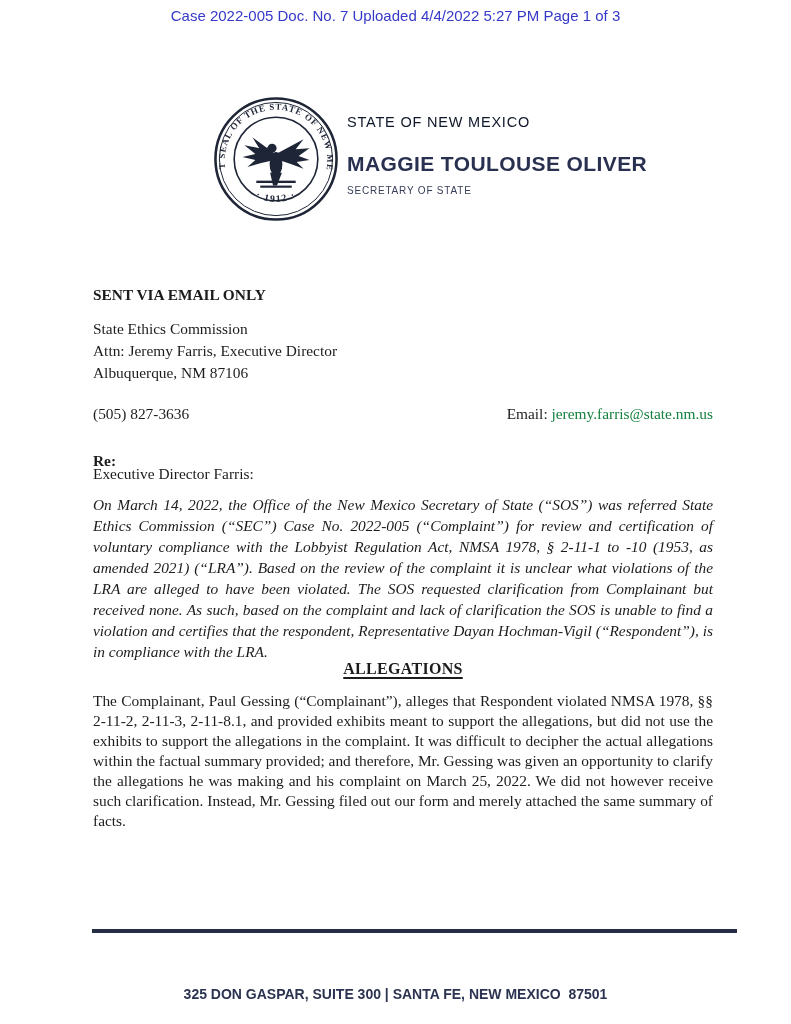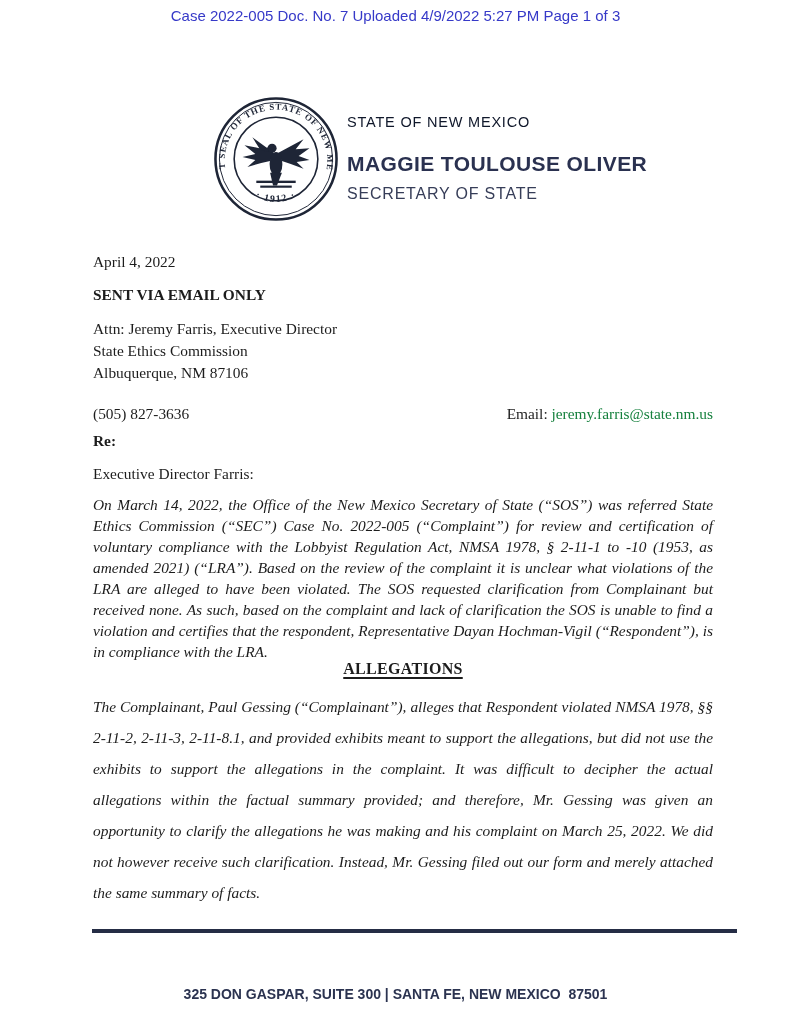--- a/index.html
+++ b/index.html
@@ -27,37 +27,37 @@
   .letterhead { position: absolute; top: 96px; left: 213px; display: flex; }
   .seal { width: 126px; height: 126px; flex: 0 0 auto; }
   .lh-text {
     margin-left: 8px;
     padding-top: 18px;
     font-family: "Liberation Sans", sans-serif;
     color: #2a3150;
   }
   .lh-state   { font-size: 14.5px; letter-spacing: 0.8px; color: #0f172a; }
   .lh-name    { font-size: 21px; font-weight: bold; letter-spacing: 0.4px; margin-top: 22px; }
-  .lh-title   { font-size: 16px; letter-spacing: 0.8px; color: #363d58; margin-top: 9px; }
+  .lh-title   { font-size: 10px; letter-spacing: 0.8px; color: #363d58; margin-top: 9px; }
 
   
   .content { position: absolute; left: 93px; width: 620px; font-size: 15.4px; }
   .date        { top: 253px; }
   .sent-via    { top: 286px; font-weight: bold; }
   .addr-block  { top: 318px; line-height: 21.8px; }
   .phone-email { top: 405px; display: flex; justify-content: space-between; align-items: center; }
   .re-row      { top: 432px; font-weight: bold; display: flex; }
-  .re-label    { width: 47px; flex: 0 0 auto; }
+  .re-label    { width: 47px; flex: 0 0 auto; margin-top: 20px; }
   .salutation  { top: 465px; }
   .para1       { top: 494px; text-align: justify; line-height: 21px; font-style: italic; }
   .heading     { top: 660px; text-align: center; font-weight: bold; font-size: 16px;
                  letter-spacing: 0.3px;
                  text-decoration: underline; text-decoration-thickness: 1.5px;
                  text-underline-offset: 3px; }
-  .para2       { top: 691px; text-align: justify; line-height: 31px; font-style: italic; }
+  .para2       { top: 691px; text-align: justify; line-height: 20px; }
 
   .email-link { color: #15803d; cursor: pointer; }
 
   
   .footer-rule {
     position: absolute;
     top: 929px; left: 92px; width: 645px; height: 4px;
     background: #252d45;
   }
   .footer-text {
@@ -70,21 +70,21 @@
     line-height: 22px;
     color: #2b3350;
     white-space: pre-wrap;
   }
 </style>
 </head>
 <body>
 
 <div class="page">
 
-  <div class="doc-stamp">Case 2022-005 Doc. No. 7 Uploaded 4/9/2022 5:27 PM Page 1 of 3</div>
+  <div class="doc-stamp">Case 2022-005 Doc. No. 7 Uploaded 4/4/2022 5:27 PM Page 1 of 3</div>
 
   <div class="letterhead">
     <svg class="seal" viewBox="0 0 128 128" xmlns="http://www.w3.org/2000/svg">
       <defs>
         <path id="sealTopArc" d="M 13 76 A 52 52 0 1 1 115 76" fill="none"></path>
         <path id="sealBottomArc" d="M 24 82 A 44 44 0 0 0 104 82" fill="none"></path>
       </defs>
       <circle cx="64" cy="64" r="61.5" fill="none" stroke="#1e2536" stroke-width="2.6"></circle>
       <circle cx="64" cy="64" r="57.5" fill="none" stroke="#1e2536" stroke-width="1"></circle>
       <circle cx="64" cy="64" r="42.5" fill="none" stroke="#1e2536" stroke-width="1.6"></circle>
@@ -105,27 +105,26 @@
         <path d="M48,91 h32 v2.2 h-32 Z"></path>
       </g>
     </svg>
     <div class="lh-text">
       <div class="lh-state">STATE OF NEW MEXICO</div>
       <div class="lh-name">MAGGIE TOULOUSE OLIVER</div>
       <div class="lh-title">SECRETARY OF STATE</div>
     </div>
   </div>
 
-  <div class="content date">April 4, 2022</div>
 
   <div class="content sent-via">SENT VIA EMAIL ONLY</div>
 
   <div class="content addr-block">
+    <div>State Ethics Commission</div>
     <div>Attn: Jeremy Farris, Executive Director</div>
-    <div>State Ethics Commission</div>
     <div>Albuquerque, NM 87106</div>
   </div>
 
   <div class="content phone-email">
     <span>(505) 827-3636</span>
     <span>
       <span>Email: </span><a class="email-link">jeremy.farris@state.nm.us</a>
     </span>
   </div>
 

